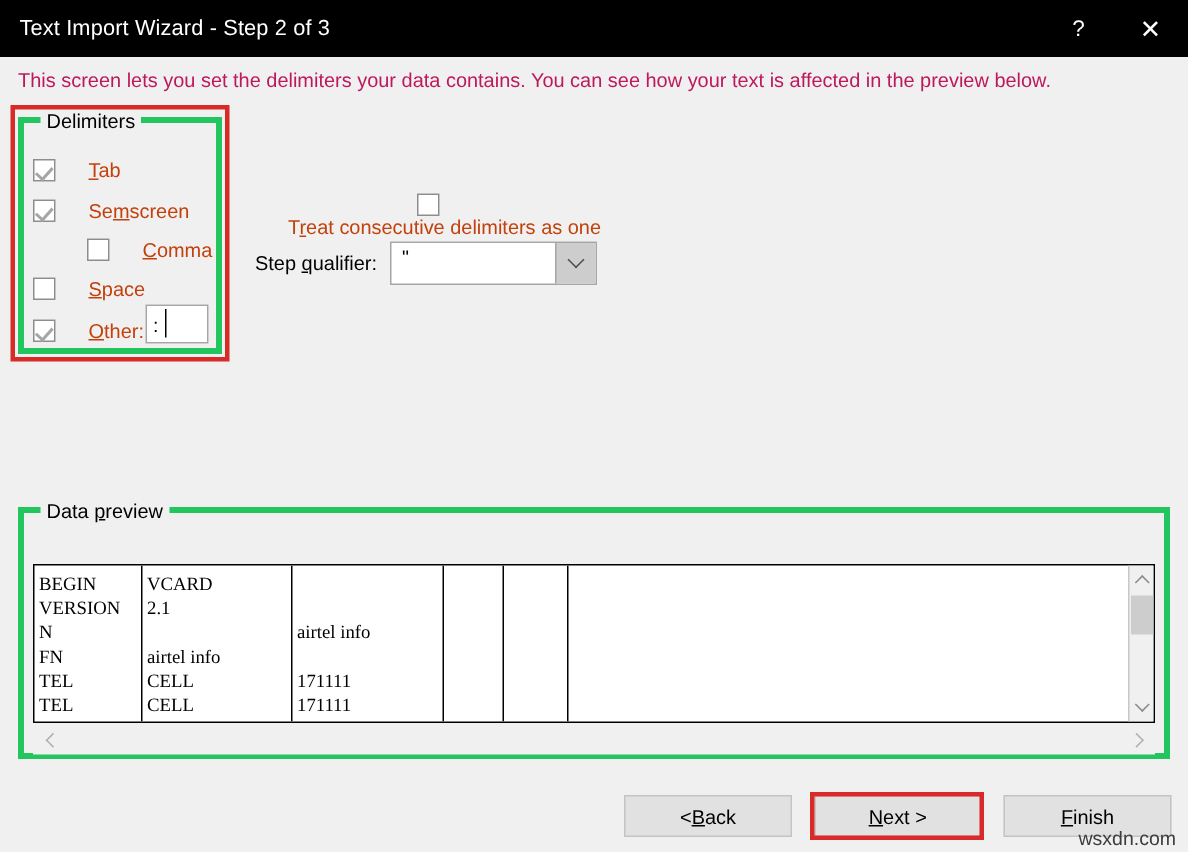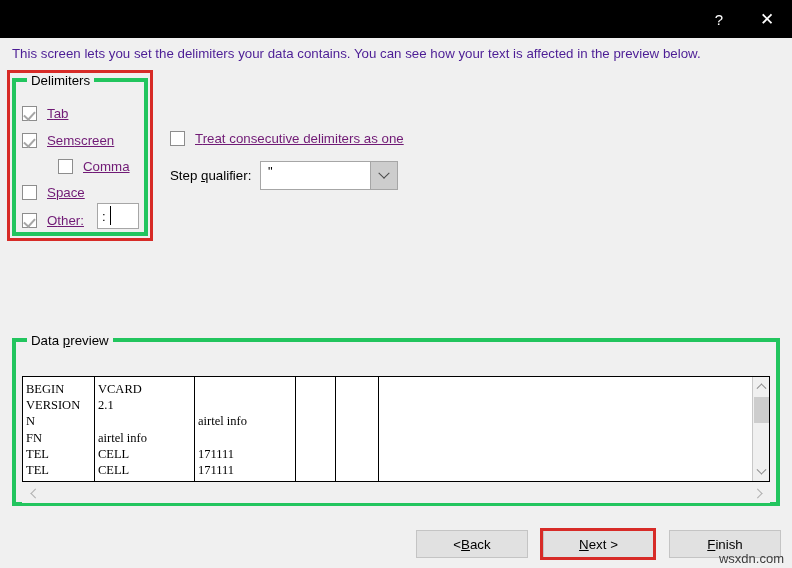--- a/index.html
+++ b/index.html
@@ -40,21 +40,21 @@
     line-height: 1;
     cursor: default;
   }
   .tb-btn.close { width: 50px; font-size: 17px; }
 
   
   .instruction {
     position: absolute; left: 12px; top: 46px;
     width: 770px;
     font-size: 13.3px;
-    color: #4c1d95;
+    color: #be185d;
     white-space: nowrap;
   }
 
   
   .groupbox {
     position: absolute;
     border: 4px solid #22c55e;
     background: transparent;
   }
   .group-legend {
@@ -105,24 +105,23 @@
     content: "";
     position: absolute;
     left: 3px; top: 2px;
     width: 5px; height: 9px;
     border: solid #a6a6a6;
     border-width: 0 2px 2px 0;
     transform: rotate(42deg);
   }
   .cblabel {
     font-size: 13.3px;
-    color: #701a75;
-    margin-left: 10px;
-    white-space: nowrap;
-    text-decoration: underline;
+    color: #c2410c;
+    margin-left: 22px;
+    white-space: nowrap;
   }
   .u { text-decoration: underline; }
 
   #cb-tab       { left: 22px; top: 104px; }
   #cb-semicolon { left: 22px; top: 131px; }
   #cb-comma     { left: 22px; top: 157px; padding-left: 36px; }
   #cb-space     { left: 22px; top: 183px; }
   #cb-other     { left: 22px; top: 209px; align-items: flex-end; }
 
   #other-input {
@@ -136,21 +135,21 @@
     padding: 0 0 0 4px;
     color: #000;
   }
   .caret {
     position: absolute;
     left: 110px; top: 206px;
     width: 1px; height: 19px;
     background: #000;
   }
 
-  #cb-consecutive { left: 170px; top: 129px; }
+  #cb-consecutive { left: 170px; top: 129px; flex-direction: column; }
 
   
   .tq-label {
     position: absolute;
     left: 170px; top: 168px;
     font-size: 13.3px;
     color: #000;
     white-space: nowrap;
   }
   #tq-combo {
@@ -299,20 +298,21 @@
     color: #3c3c3c;
     white-space: nowrap;
   }
 </style>
 </head>
 <body>
 
 <div id="dialog">
 
   <div class="titlebar">
+    <div class="titlebar-text">Text Import Wizard - Step 2 of 3</div>
     <div class="titlebar-spacer"></div>
     <div class="tb-btn">?</div>
     <div class="tb-btn close">✕</div>
   </div>
 
   <div class="instruction">This screen lets you set the delimiters your data contains.  You can see how your text is affected in the preview below.</div>
 
   <div class="groupbox" id="delimiters-group">
     <span class="group-legend">Delimiters</span>
   </div>

